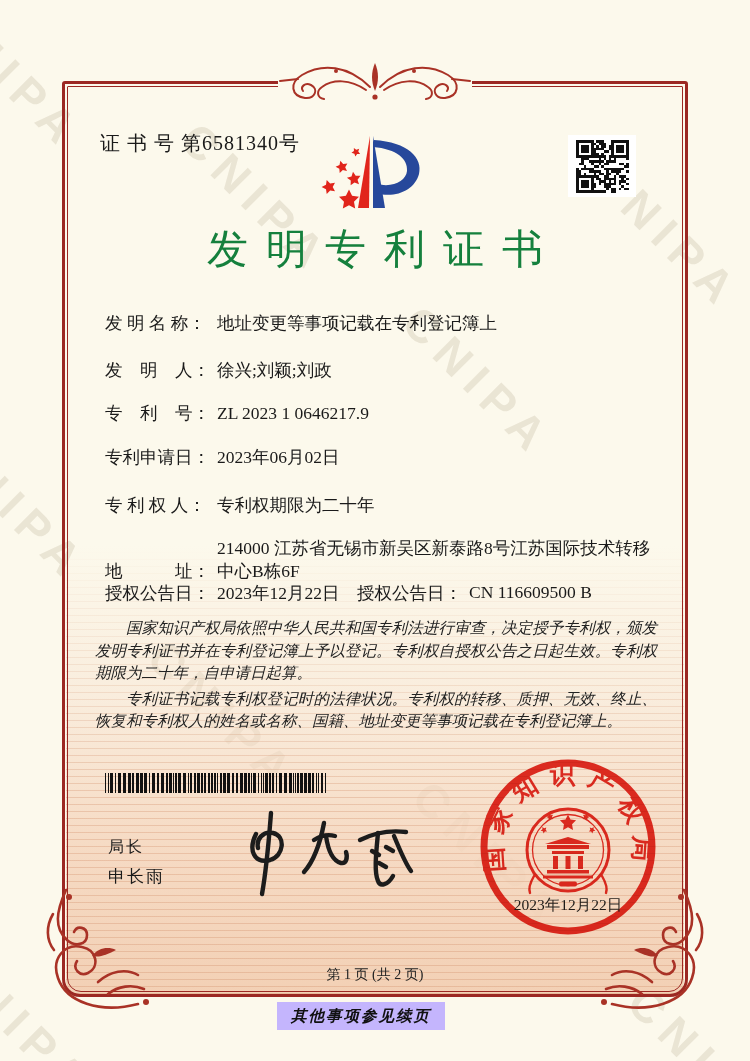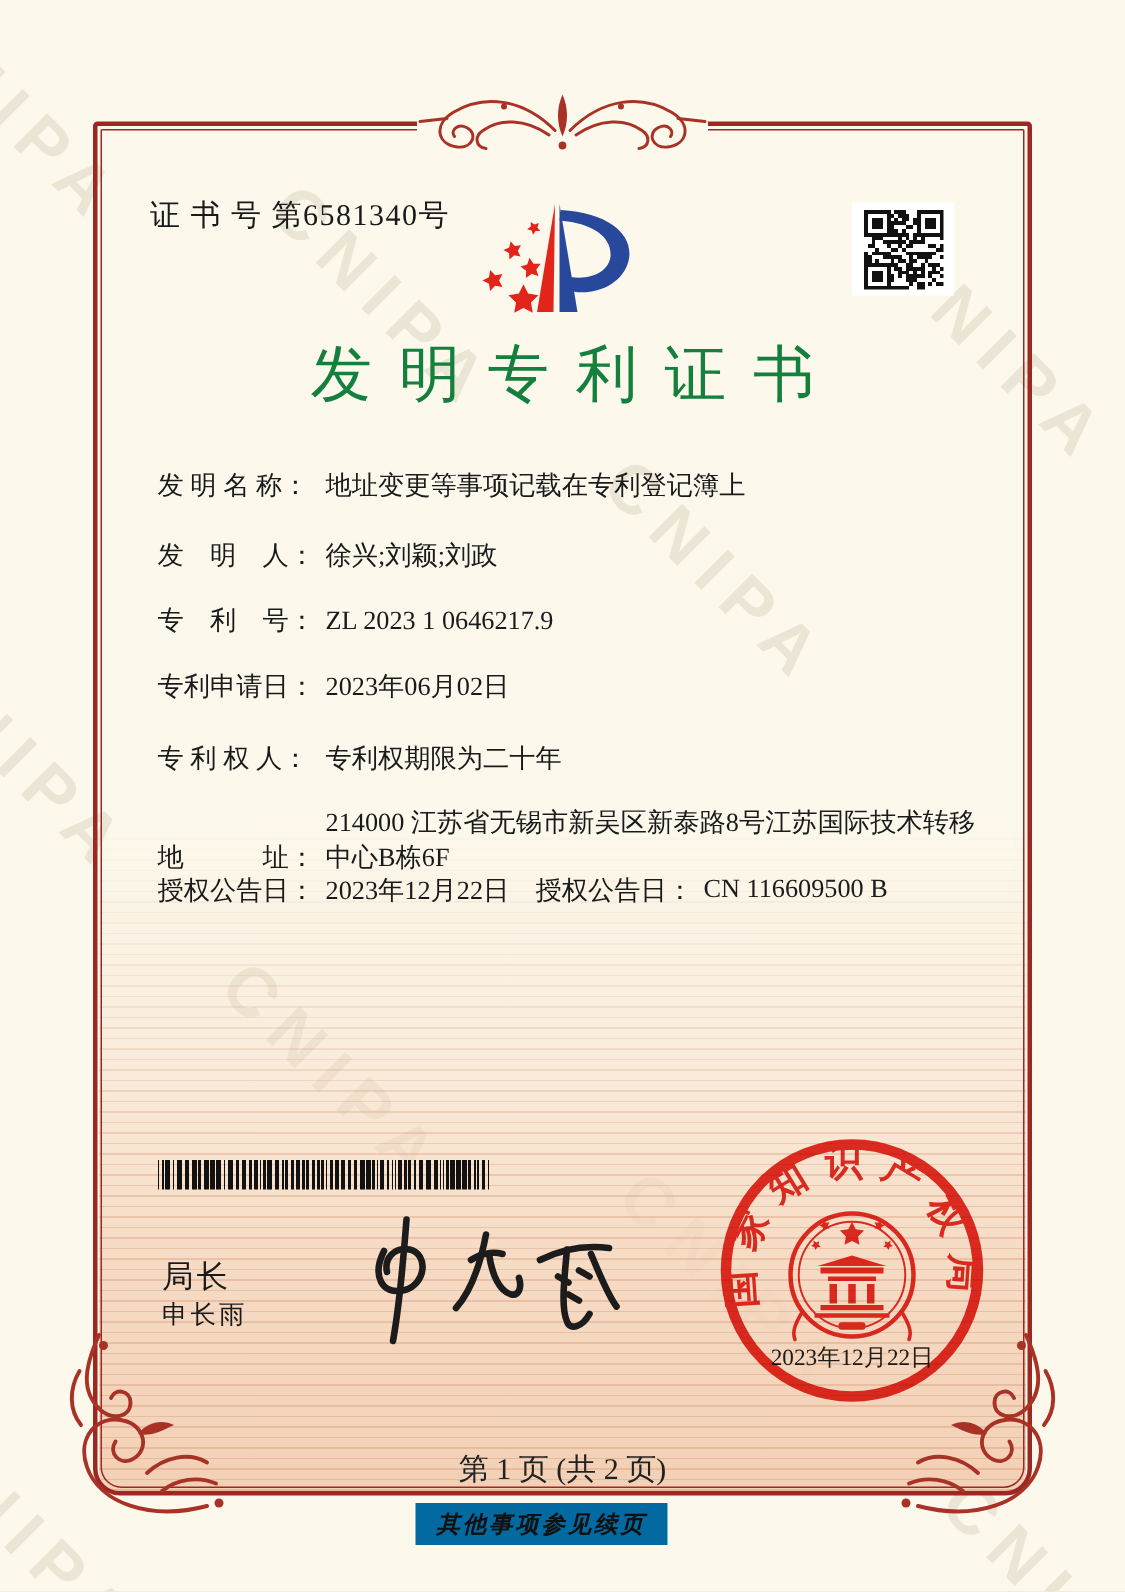--- a/index.html
+++ b/index.html
@@ -60,29 +60,29 @@
   .grant2 .lab{flex:0 0 112px;}
   
   .body-text{
     position:absolute;left:95px;top:617px;width:562px;z-index:3;
     font-style:italic;font-size:15.5px;line-height:22.5px;color:#222;text-align:justify;
   }
   .body-text p{margin:0 0 3px 0;text-indent:2em;}
   
   .barcode{position:absolute;left:105px;top:773px;width:226px;height:20px;z-index:3;}
   .sig-title{position:absolute;left:108px;top:837px;z-index:3;
-    font-family:"Liberation Sans","DejaVu Sans",sans-serif;font-size:21px;letter-spacing:2px;}
+    font-family:"Liberation Sans","DejaVu Sans",sans-serif;font-size:16px;letter-spacing:2px;}
   .sig-name{position:absolute;left:108px;top:865px;z-index:3;
     font-family:Liberation Serif, serif;font-size:17px;letter-spacing:2px;}
   .signature{position:absolute;left:226px;top:810px;width:205px;height:88px;z-index:3;}
   .seal{position:absolute;left:472px;top:758px;width:192px;height:192px;z-index:5;opacity:0.95;mix-blend-mode:multiply;}
   
-  .page-num{position:absolute;left:0;top:966px;width:750px;text-align:center;font-size:20px;z-index:3;color:#222;}
+  .page-num{position:absolute;left:0;top:966px;width:750px;text-align:center;font-size:14px;z-index:3;color:#222;}
   .note{
-    position:absolute;left:277px;top:1002px;width:168px;height:28px;background:#0369a1;z-index:3;
+    position:absolute;left:277px;top:1002px;width:168px;height:28px;background:#c4b5fd;z-index:3;
     display:flex;align-items:center;justify-content:center;
     font-style:italic;font-weight:700;font-size:15.5px;letter-spacing:2px;color:#111;
   }
 </style>
 </head>
 <body>
 
 <div class="page">
 
   <svg width="0" height="0" style="position:absolute" aria-hidden="true">
@@ -367,20 +367,24 @@
     <div class="frow r-grant">
       <span class="lab">授权公告日：</span>
       <span class="val">2023年12月22日</span>
       <span class="grant2">
         <span class="lab">授权公告日：</span>
         <span class="val">CN 116609500 B</span>
       </span>
     </div>
   </div>
 
+  <div class="body-text">
+    <p>国家知识产权局依照中华人民共和国专利法进行审查，决定授予专利权，颁发发明专利证书并在专利登记簿上予以登记。专利权自授权公告之日起生效。专利权期限为二十年，自申请日起算。</p>
+    <p>专利证书记载专利权登记时的法律状况。专利权的转移、质押、无效、终止、恢复和专利权人的姓名或名称、国籍、地址变更等事项记载在专利登记簿上。</p>
+  </div>
 
   <div class="barcode">
     <svg viewBox="0 0 226 20" width="226" height="20" fill="#111" shape-rendering="crispEdges">
         <rect x="0" y="0" width="1" height="20"></rect>
         <rect x="3" y="0" width="1" height="20"></rect>
         <rect x="5" y="0" width="3" height="20"></rect>
         <rect x="10" y="0" width="1" height="20"></rect>
         <rect x="13" y="0" width="3" height="20"></rect>
         <rect x="18" y="0" width="3" height="20"></rect>
         <rect x="23" y="0" width="3" height="20"></rect>

